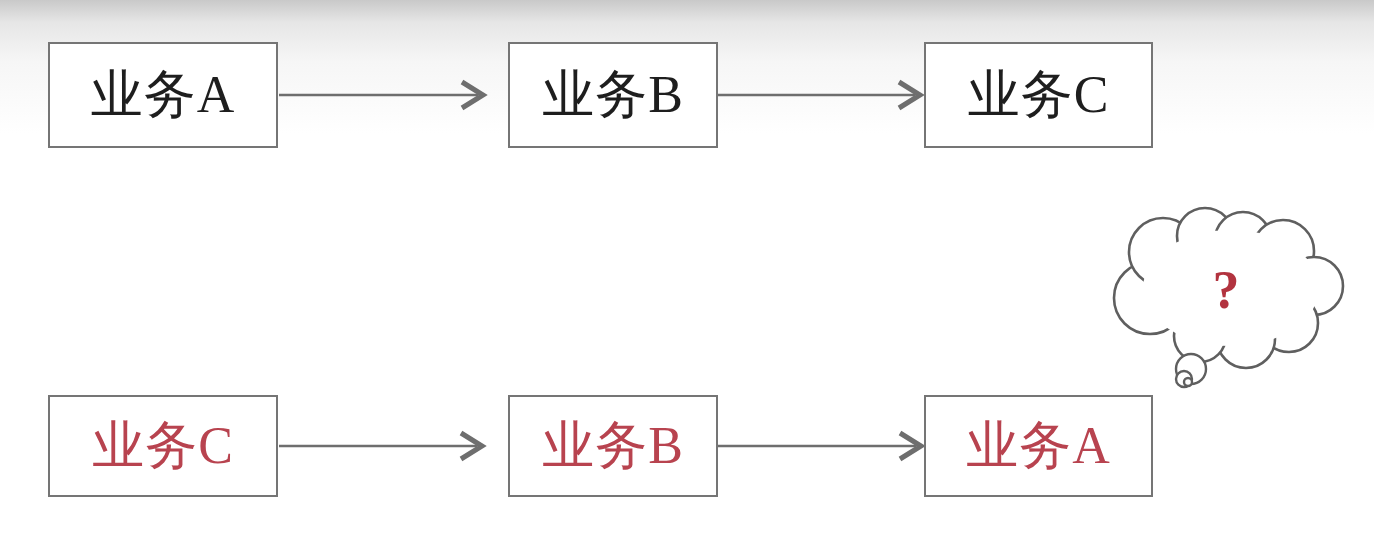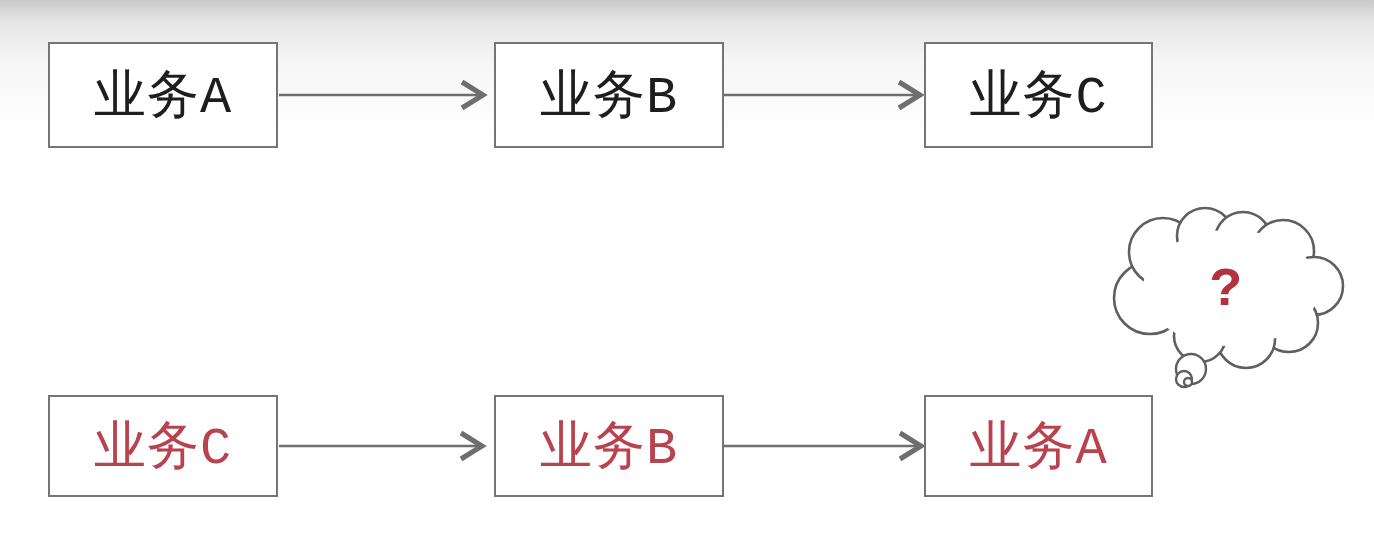--- a/index.html
+++ b/index.html
@@ -2,21 +2,21 @@
 <html style="--box-border-color: #757575; --arrow-color: #6e6e6e; --cloud-color: #5f5f5f; --text-black: #1e1e1e; --text-red: #b8434f; --question-color: #b2333f; --watermark-color: #b9b9b9;"><head>
 <meta charset="utf-8">
 <style>
   html,body{margin:0;padding:0;background:#e8e8e8;}
   .stage{
     position:relative;
     width:1374px;height:558px;
     margin:0 auto;
     overflow:hidden;
     background:linear-gradient(180deg,#c9c9c9 0%,#e6e6e6 4%,#f6f6f6 11%,#ffffff 24%,#ffffff 100%);
-    font-family:Liberation Mono, monospace;
+    font-family:Liberation Serif, serif;
   }
   .svg-layer{position:absolute;left:0;top:0;pointer-events:none;}
   .arrow-line{stroke:var(--arrow-color);stroke-width:2.5;fill:none;}
   .arrow-head{stroke:var(--arrow-color);stroke-width:5;fill:none;stroke-linecap:butt;stroke-linejoin:miter;}
   .cloud-bump{fill:#ffffff;stroke:var(--cloud-color);stroke-width:2.6;}
   .cloud-cover{fill:#ffffff;stroke:none;}
   .tail-circle{fill:#ffffff;stroke:var(--cloud-color);stroke-width:2.4;}
   .flow-box{
     position:absolute;
     box-sizing:border-box;
@@ -24,21 +24,21 @@
     background:#ffffff;
     display:flex;align-items:center;justify-content:center;
     font-size:52px;
     letter-spacing:1px;
     color:var(--text-black);
   }
   .flow-box.red{color:var(--text-red);}
   .row-top{top:42px;height:106px;}
   .row-bottom{top:395px;height:102px;}
   .pos-1{left:48px;width:230px;}
-  .pos-2{left:494px;width:230px;justify-content:center;}
+  .pos-2{left:508px;width:210px;justify-content:center;}
   .pos-3{left:924px;width:229px;}
   .question-mark{
     position:absolute;
     left:1196px;top:255px;width:60px;height:70px;
     display:flex;align-items:center;justify-content:center;
     font-size:54px;font-weight:700;
     color:var(--question-color);
   }
   .watermark{
     position:absolute;

